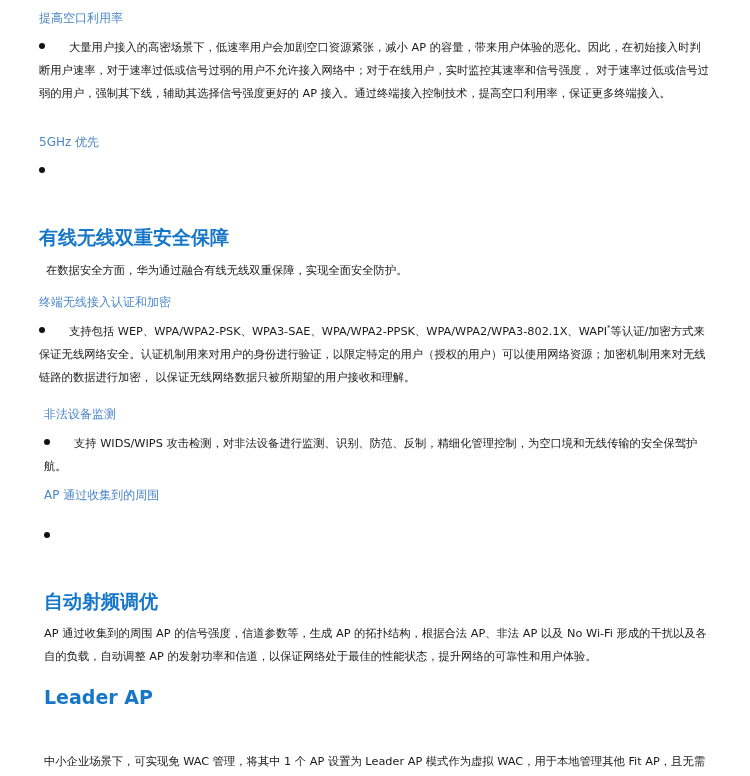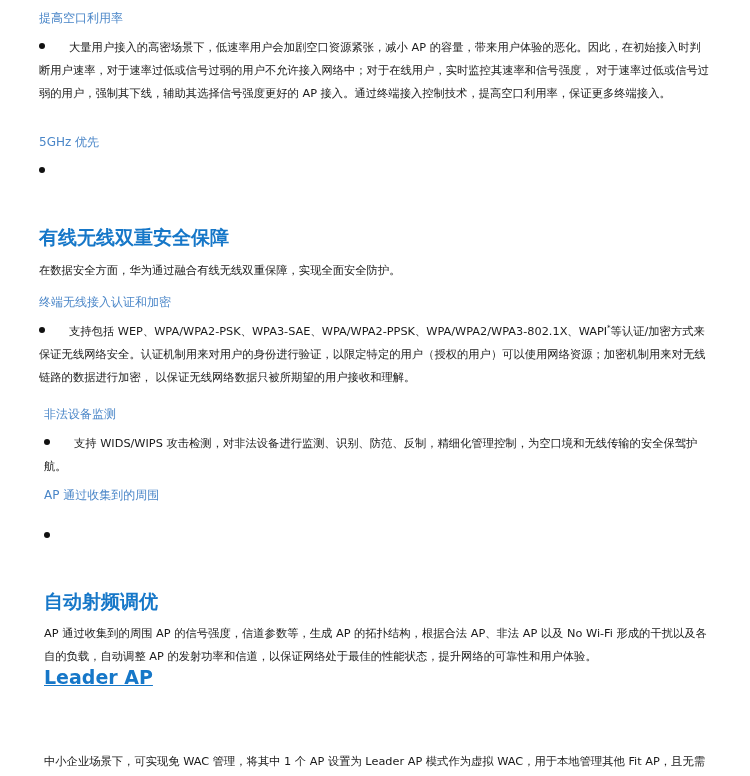--- a/index.html
+++ b/index.html
@@ -23,34 +23,34 @@
 <div class="abs para" style="left:39px;top:36px;width:672px;">
   <span class="dot"></span><span>大量用户接入的高密场景下，低速率用户会加剧空口资源紧张，减小 AP 的容量，带来用户体验的恶化。因此，在初始接入时判断用户速率，对于速率过低或信号过弱的用户不允许接入网络中；对于在线用户，实时监控其速率和信号强度， 对于速率过低或信号过弱的用户，强制其下线，辅助其选择信号强度更好的 AP 接入。通过终端接入控制技术，提高空口利用率，保证更多终端接入。</span>
 </div>
 
 <div class="abs subhead" style="left:39px;top:134px;">5GHz 优先</div>
 <div class="abs para" style="left:39px;top:160px;width:672px;">
   <span class="dot"></span>
 </div>
 
 <div class="abs h2" style="left:39px;top:227px;">有线无线双重安全保障</div>
-<div class="abs para" style="left:39px;top:259px;width:672px;">在数据安全方面，华为通过融合有线无线双重保障，实现全面安全防护。</div>
+<div class="abs para" style="left:46px;top:259px;width:672px;">在数据安全方面，华为通过融合有线无线双重保障，实现全面安全防护。</div>
 
 <div class="abs subhead" style="left:39px;top:294px;">终端无线接入认证和加密</div>
 <div class="abs para" style="left:39px;top:320px;width:672px;">
   <span class="dot"></span><span>支持包括 WEP、WPA/WPA2-PSK、WPA3-SAE、WPA/WPA2-PPSK、WPA/WPA2/WPA3-802.1X、WAPI</span><sup class="fn">*</sup><span>等认证/加密方式来保证无线网络安全。认证机制用来对用户的身份进行验证，以限定特定的用户（授权的用户）可以使用网络资源；加密机制用来对无线链路的数据进行加密， 以保证无线网络数据只被所期望的用户接收和理解。</span>
 </div>
 
 <div class="abs subhead" style="left:44px;top:406px;">非法设备监测</div>
 <div class="abs para" style="left:44px;top:432px;width:667px;">
   <span class="dot"></span><span>支持 WIDS/WIPS 攻击检测，对非法设备进行监测、识别、防范、反制，精细化管理控制，为空口境和无线传输的安全保驾护航。</span>
 </div>
 
 <div class="abs subhead" style="left:44px;top:487px;">AP  通过收集到的周围</div>
 <div class="abs para" style="left:44px;top:525px;width:667px;">
   <span class="dot"></span>
 </div>
 
 <div class="abs h2" style="left:44px;top:591px;">自动射频调优</div>
 <div class="abs para" style="left:44px;top:622px;width:667px;">AP 通过收集到的周围 AP 的信号强度，信道参数等，生成 AP 的拓扑结构，根据合法 AP、非法 AP 以及 No Wi-Fi 形成的干扰以及各自的负载，自动调整 AP 的发射功率和信道，以保证网络处于最佳的性能状态，提升网络的可靠性和用户体验。</div>
 
-<div class="abs h2" style="left:44px;top:667px;text-decoration:underline;">Leader AP</div>
+<div class="abs h2" style="left:44px;top:687px;">Leader AP</div>
 <div class="abs para" style="left:44px;top:718px;width:667px;margin-top:32px;">中小企业场景下，可实现免 WAC 管理，将其中 1 个 AP 设置为 Leader AP 模式作为虚拟 WAC，用于本地管理其他 Fit AP，且无需购买 AP 管理 license，有效节约客户投资。</div>
 
 </body></html>

